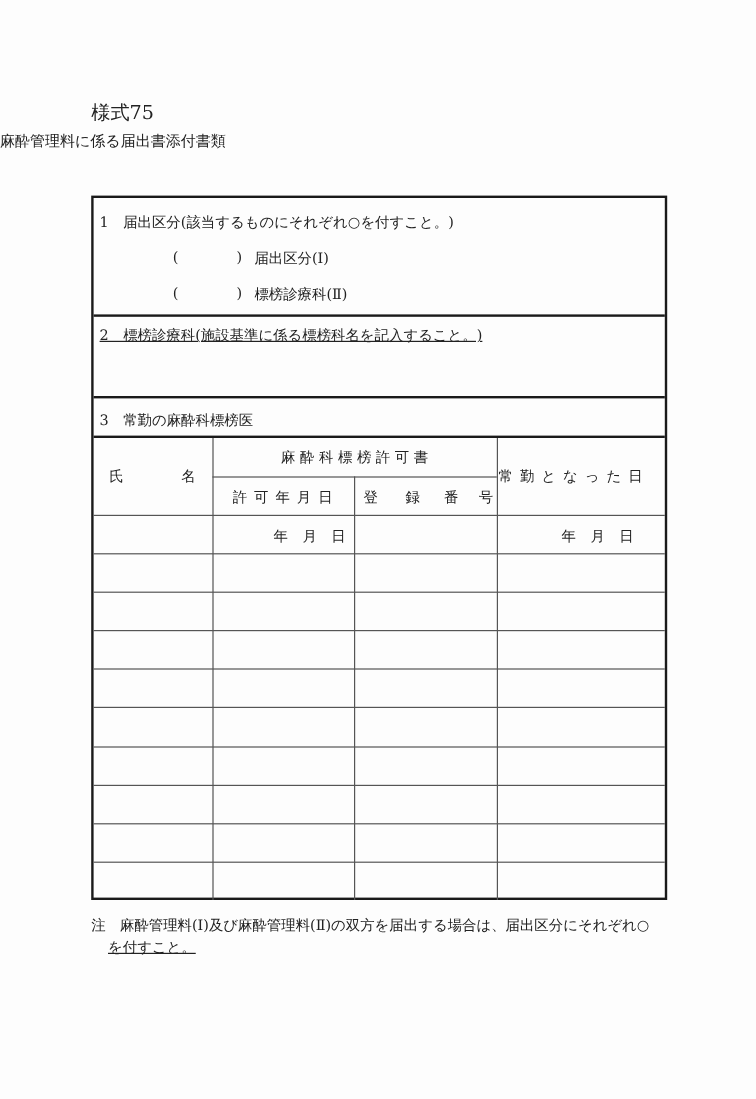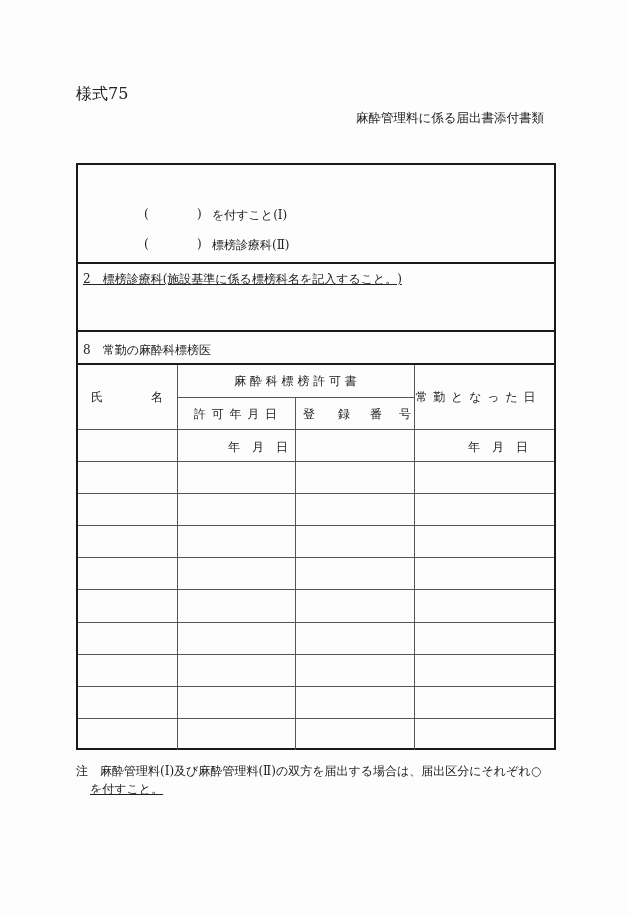--- a/index.html
+++ b/index.html
@@ -1,45 +1,46 @@
 <!DOCTYPE html>
 <html><head>
 <meta charset="utf-8">
 <style>
   html, body { margin:0; padding:0; }
   body { width:630px; height:916px; background:#fdfdfd; position:relative; font-family:"DejaVu Serif", "Liberation Serif", serif; color:#222; overflow:hidden; }
   .abs { position:absolute; white-space:nowrap; }
   .form-no { left:76px; top:84px; font-size:16px; }
-  .title { left:0; width:544px; top:110px; font-size:12.5px; text-align:right; }
+  .title { left:0; width:544px; top:110px; font-size:12.5px; text-align:left; }
   .outer { position:absolute; left:76px; top:163px; width:480px; height:587px; border:2px solid #1a1a1a; box-sizing:border-box; }
   .hline { position:absolute; left:0; height:0; }
   .vline { position:absolute; width:0; }
   .t { font-size:12px; }
   .note { font-size:12px; }
 </style>
 </head>
 <body>
 
 <div class="abs form-no">様式75</div>
 <div class="abs title">麻酔管理料に係る届出書添付書類</div>
 
 <div class="outer">
 
+  <div class="abs t" style="left:5px;top:12px;">1　届出区分(該当するものにそれぞれ○を付すこと。)</div>
   <div class="abs t" style="left:66px;top:42px;">(</div>
   <div class="abs t" style="left:119px;top:42px;">)</div>
-  <div class="abs t" style="left:134px;top:42px;">を付すこと(Ⅰ)</div>
+  <div class="abs t" style="left:134px;top:42px;">届出区分(Ⅰ)</div>
   <div class="abs t" style="left:66px;top:72px;">(</div>
   <div class="abs t" style="left:119px;top:72px;">)</div>
   <div class="abs t" style="left:134px;top:72px;">標榜診療科(Ⅱ)</div>
   <div class="hline" style="top:97px;width:476px;border-top:2px solid #1a1a1a;"></div>
 
   <div class="abs t" style="left:5px;top:106px;text-decoration:underline;">2　標榜診療科(施設基準に係る標榜科名を記入すること。)</div>
   <div class="hline" style="top:165px;width:476px;border-top:2px solid #1a1a1a;"></div>
 
-  <div class="abs t" style="left:5px;top:177px;">8　常勤の麻酔科標榜医</div>
+  <div class="abs t" style="left:5px;top:177px;">3　常勤の麻酔科標榜医</div>
   <div class="hline" style="top:198px;width:476px;border-top:2px solid #1a1a1a;"></div>
 
   <div class="vline" style="left:99px;top:200px;height:385px;border-left:1px solid #555;"></div>
   <div class="vline" style="left:217px;top:232px;height:353px;border-left:1px solid #555;"></div>
   <div class="vline" style="left:336px;top:200px;height:385px;border-left:1px solid #555;"></div>
 
   <div class="hline" style="left:99px;top:232px;width:237px;border-top:1px solid #555;"></div>
 
   <div class="abs t" style="left:13px;top:224px;">氏</div>
   <div class="abs t" style="left:73px;top:224px;">名</div>

